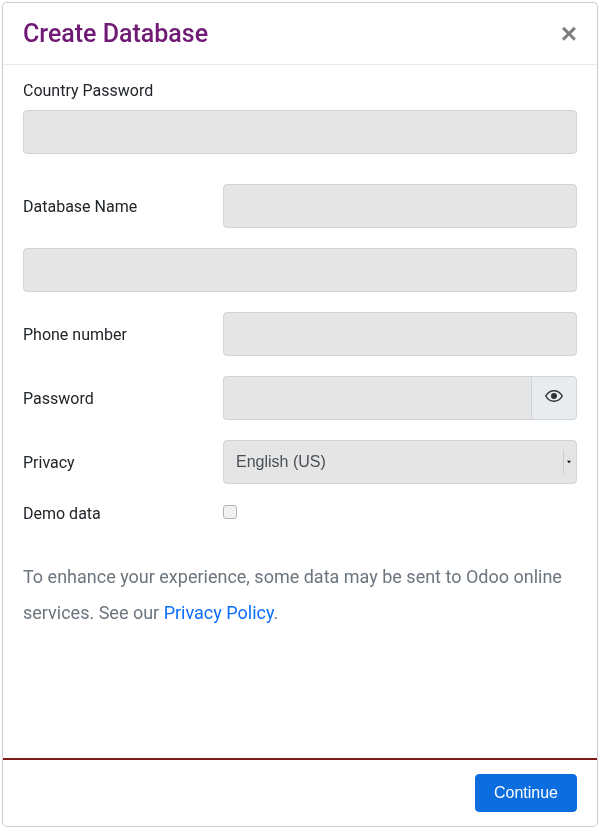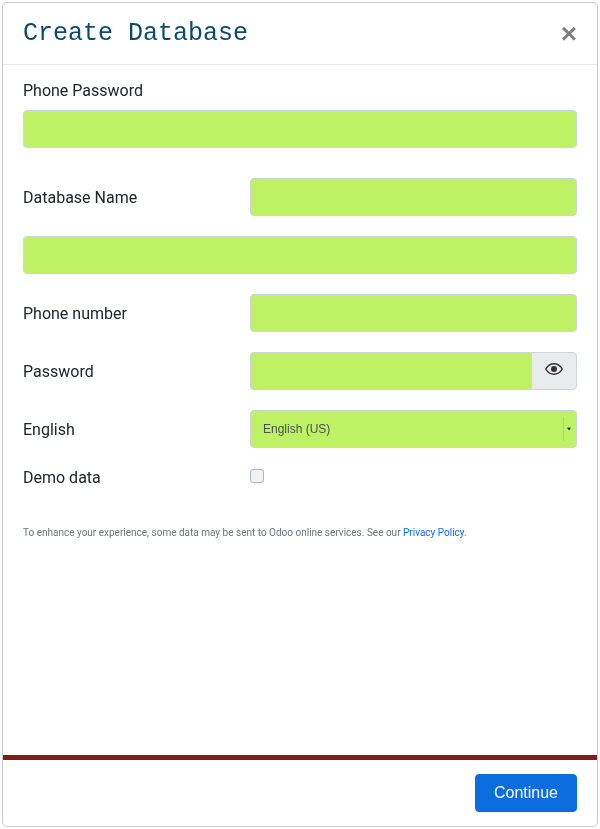--- a/index.html
+++ b/index.html
@@ -23,22 +23,21 @@
     .modal-header {
       display: flex;
       align-items: center;
       justify-content: space-between;
       padding: 16px 20px;
       border-bottom: 1px solid #e9ecef;
     }
     .modal-title {
       font-size: 25px;
       font-weight: 500;
-      color: #0c4a6e;
-      font-family: Liberation Mono, monospace;
+      color: #701a75;
     }
     .close-btn {
       font-size: 28px;
       font-weight: 700;
       line-height: 1;
       color: #000;
       opacity: 0.5;
       cursor: pointer;
       background: none;
       border: none;
@@ -56,32 +55,31 @@
       display: block;
       margin-bottom: 10px;
     }
     .form-label {
       font-size: 16px;
       color: #212529;
     }
     .form-control {
       width: 100%;
       padding: 9px 12px;
-      font-size: 12px;
+      font-size: 16px;
       line-height: 1.5;
       color: #495057;
-      background-color: #bef264;
+      background-color: #e5e5e5;
       border: 1px solid #ced4da;
       border-radius: 4px;
     }
     .form-row {
       display: flex;
       align-items: center;
       margin-bottom: 20px;
-      gap: 27px;
     }
     .form-row .label-col {
       width: 200px;
       flex-shrink: 0;
       font-size: 16px;
       color: #212529;
     }
     .form-row .input-col {
       flex: 1;
     }
@@ -136,33 +134,33 @@
       height: 14px;
       border: 1px solid #adb5bd;
       border-radius: 3px;
       background: #f1f1f1;
       appearance: none;
       -webkit-appearance: none;
       cursor: pointer;
     }
     .disclaimer {
       margin-top: 36px;
-      font-size: 10px;
+      font-size: 18px;
       color: #6c757d;
       line-height: 2;
     }
     .disclaimer a {
       color: #0d6efd;
       text-decoration: none;
     }
     .modal-footer {
       display: flex;
       justify-content: flex-end;
       padding: 14px 20px;
-      border-top: 5px solid #7f1d1d;
+      border-top: 2px solid #7f1d1d;
       align-items: center;
     }
     .btn-primary {
       background: #0b6dde;
       color: #fff;
       border: 1px solid #0b6dde;
       padding: 9px 18px;
       font-size: 16px;
       border-radius: 4px;
       cursor: pointer;
@@ -177,21 +175,21 @@
   <div class="modal-header">
     <h2 class="modal-title">Create Database</h2>
     <button class="close-btn">
       <span>×</span>
     </button>
   </div>
 
   <div class="modal-body">
 
     <div class="form-group full">
-      <label class="form-label">Phone Password</label>
+      <label class="form-label">Country Password</label>
       <input type="password" class="form-control" value="" style="">
     </div>
 
     <div class="section-gap"></div>
 
     <div class="form-row">
       <div class="label-col">Database Name</div>
       <div class="input-col">
         <input type="text" class="form-control" value="" style="">
       </div>
@@ -221,21 +219,21 @@
                 <path d="M1 12s4-7 11-7 11 7 11 7-4 7-11 7S1 12 1 12z"></path>
                 <circle cx="12" cy="12" r="3" fill="#333"></circle>
               </svg>
             </span>
           </div>
         </div>
       </div>
     </div>
 
     <div class="form-row">
-      <div class="label-col">English</div>
+      <div class="label-col">Privacy</div>
       <div class="input-col">
         <div class="select-wrapper">
           <select class="form-control">
             <option>English (US)</option>
           </select>
           <span class="select-caret">
             <svg width="6" height="6" viewBox="0 0 10 10">
                 <polygon points="0,2 10,2 5,8" fill="#000"></polygon>
               </svg>
           </span>

